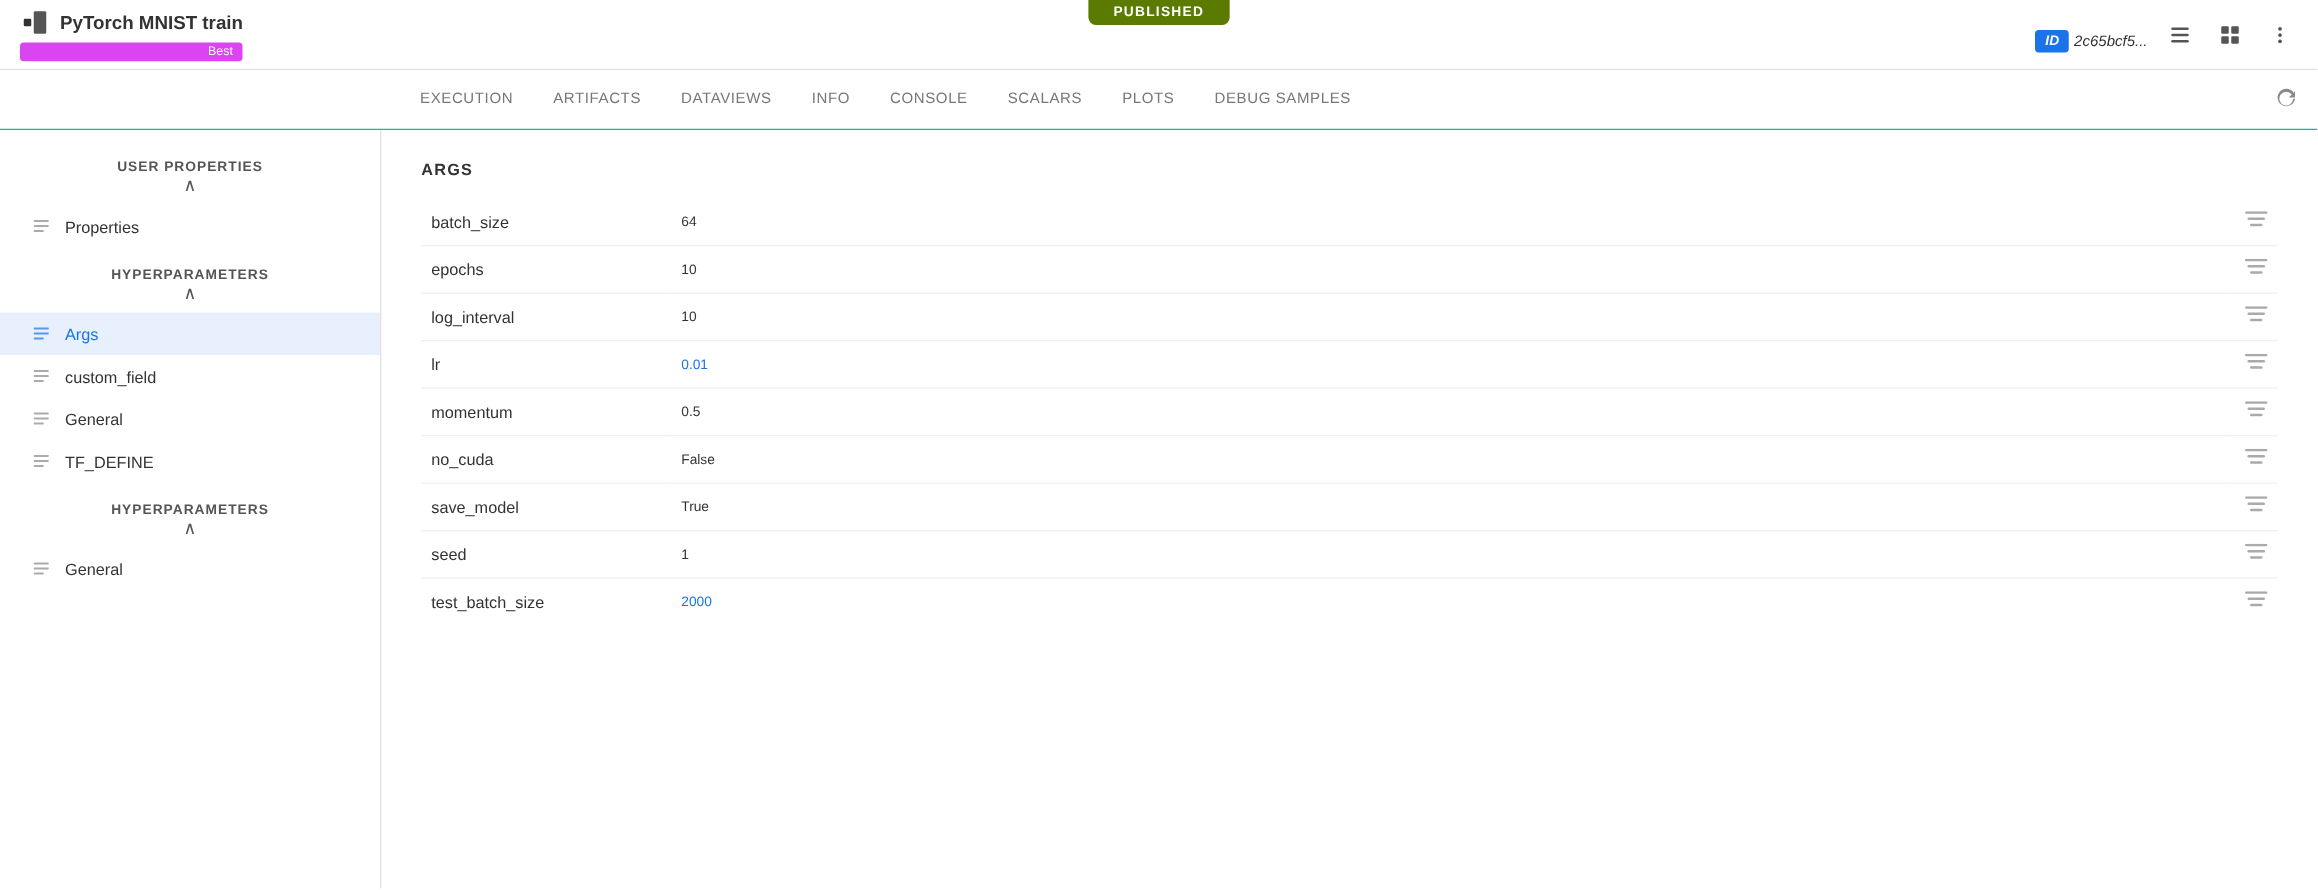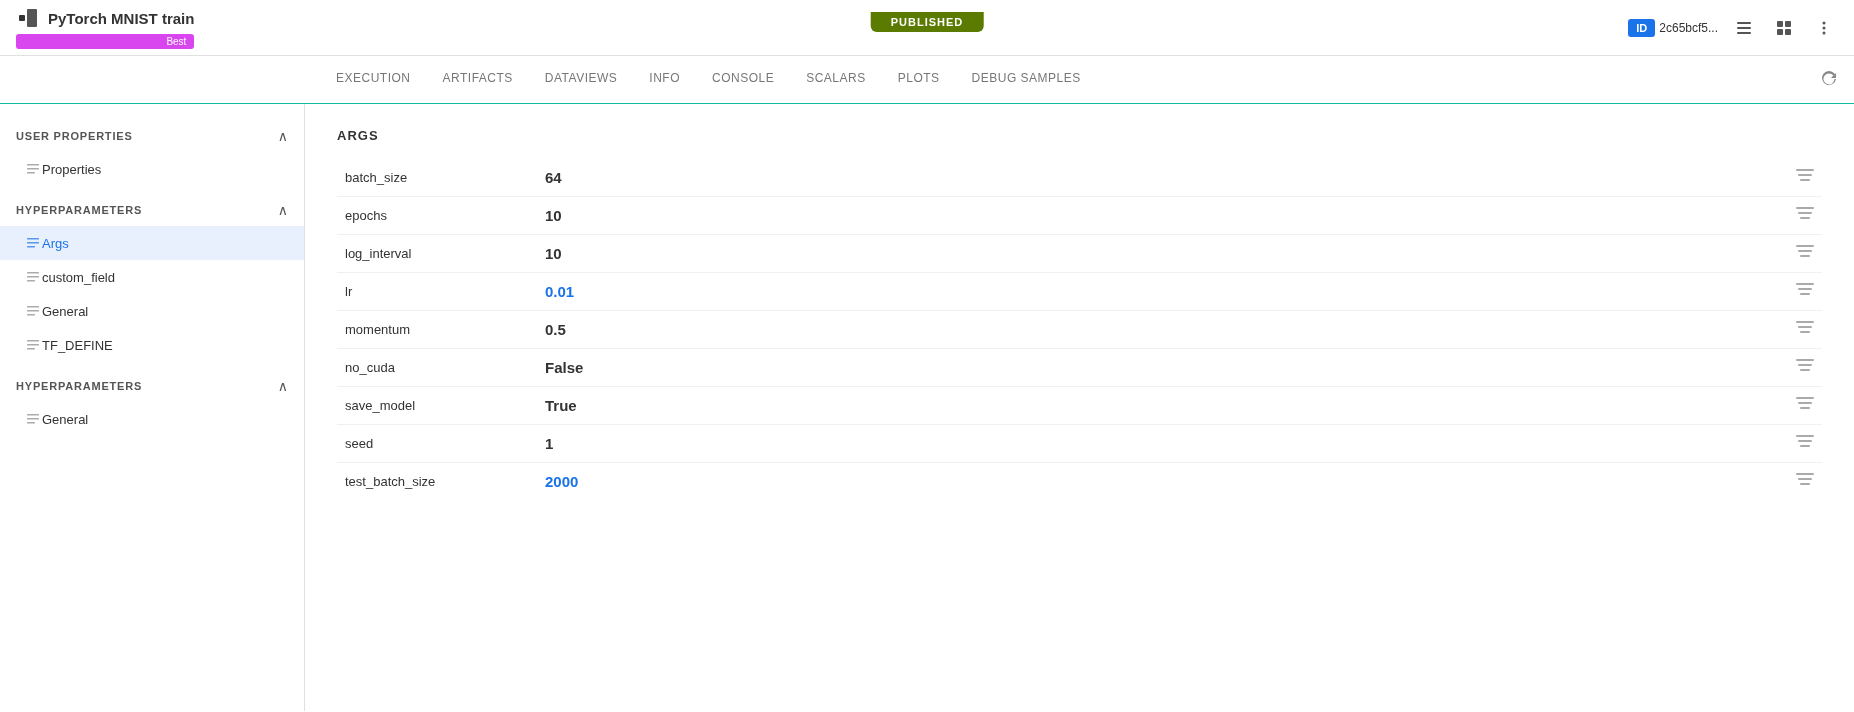--- a/index.html
+++ b/index.html
@@ -40,35 +40,36 @@
       font-size: 10px;
       font-weight: 400;
       padding: 2px 8px;
       border-radius: 3px;
       display: inline-block;
       text-align: right;
     }
     .published-badge {
       position: absolute;
       left: 50%;
-      top: 12px;
+      top: 0;
       transform: translateX(-50%);
       background: #5a7a00;
       color: #fff;
       font-size: 11px;
       font-weight: 700;
       padding: 4px 20px;
       border-radius: 0 0 6px 6px;
       letter-spacing: 1px;
     }
     .top-right {
       margin-left: auto;
       display: flex;
-      align-items: center;
+      align-items: flex-end;
       gap: 12px;
+      font-style: italic;
     }
     .id-badge {
       background: #1a73e8;
       color: #fff;
       font-size: 11px;
       font-weight: 600;
       padding: 3px 8px;
       border-radius: 3px;
     }
     .icon-btn {
@@ -135,35 +136,37 @@
     }
     .sidebar-section {
       margin-bottom: 8px;
     }
     .sidebar-section-header {
       display: flex;
       align-items: center;
       justify-content: space-between;
       padding: 8px 16px;
       cursor: pointer;
+      flex-direction: column;
     }
     .sidebar-section-title {
       font-size: 11px;
       font-weight: 700;
       color: #555;
       letter-spacing: 0.8px;
       text-transform: uppercase;
     }
     .chevron {
       font-size: 14px;
       color: #555;
     }
     .sidebar-item {
       display: flex;
       align-items: center;
+      gap: 10px;
       padding: 8px 16px 8px 24px;
       cursor: pointer;
       color: #333;
       font-size: 13px;
       border-radius: 0;
     }
     .sidebar-item.active { background: #e8f0fe; color: #1a73e8; }
     .sidebar-item .item-icon {
       width: 18px;
       height: 18px;
@@ -206,22 +209,21 @@
       vertical-align: middle;
     }
     .config-table td:first-child {
       font-weight: 500;
       color: #333;
       width: 200px;
       font-size: 13px;
     }
     .config-table td:nth-child(2) {
       color: #1a73e8;
-      font-size: 15px;
-      font-weight: bold;
+      font-size: 11px;
     }
     .config-table td:last-child {
       text-align: right;
       width: 40px;
       color: #999;
     }
   </style>
 </head>
 <body>
 

